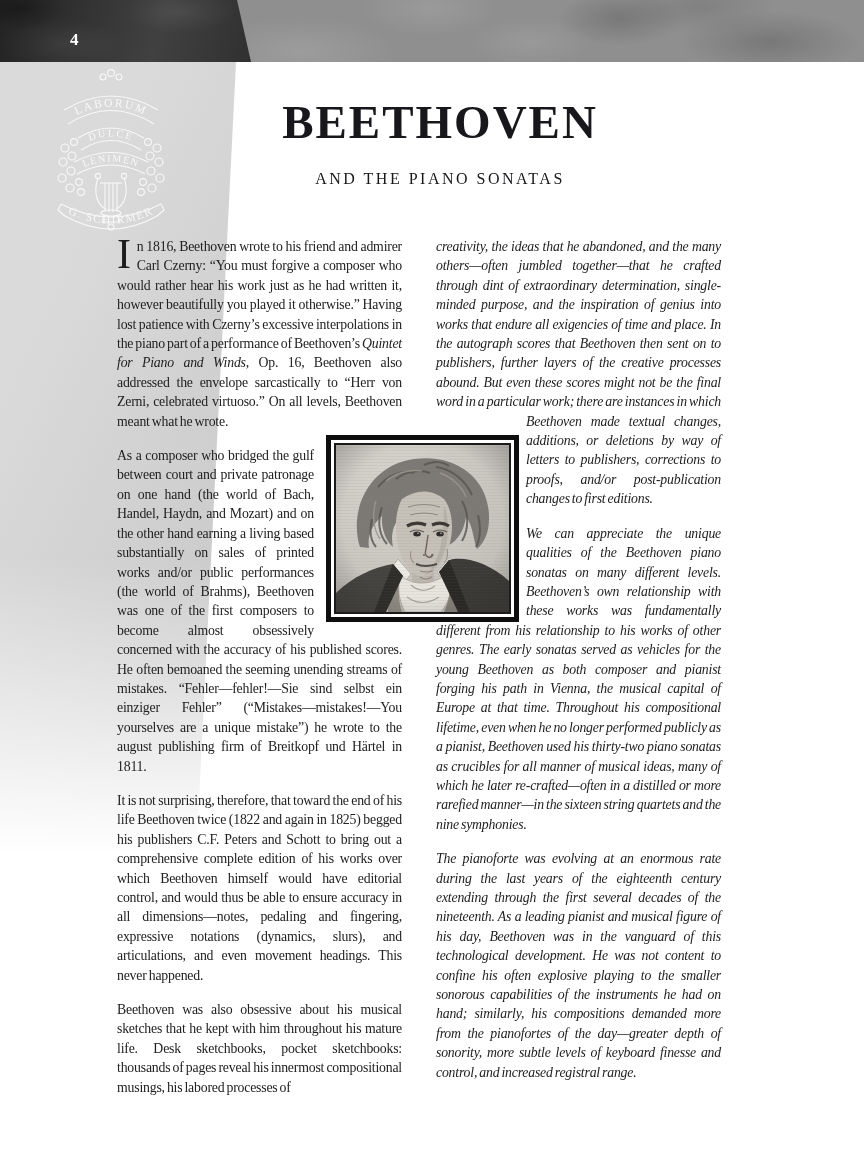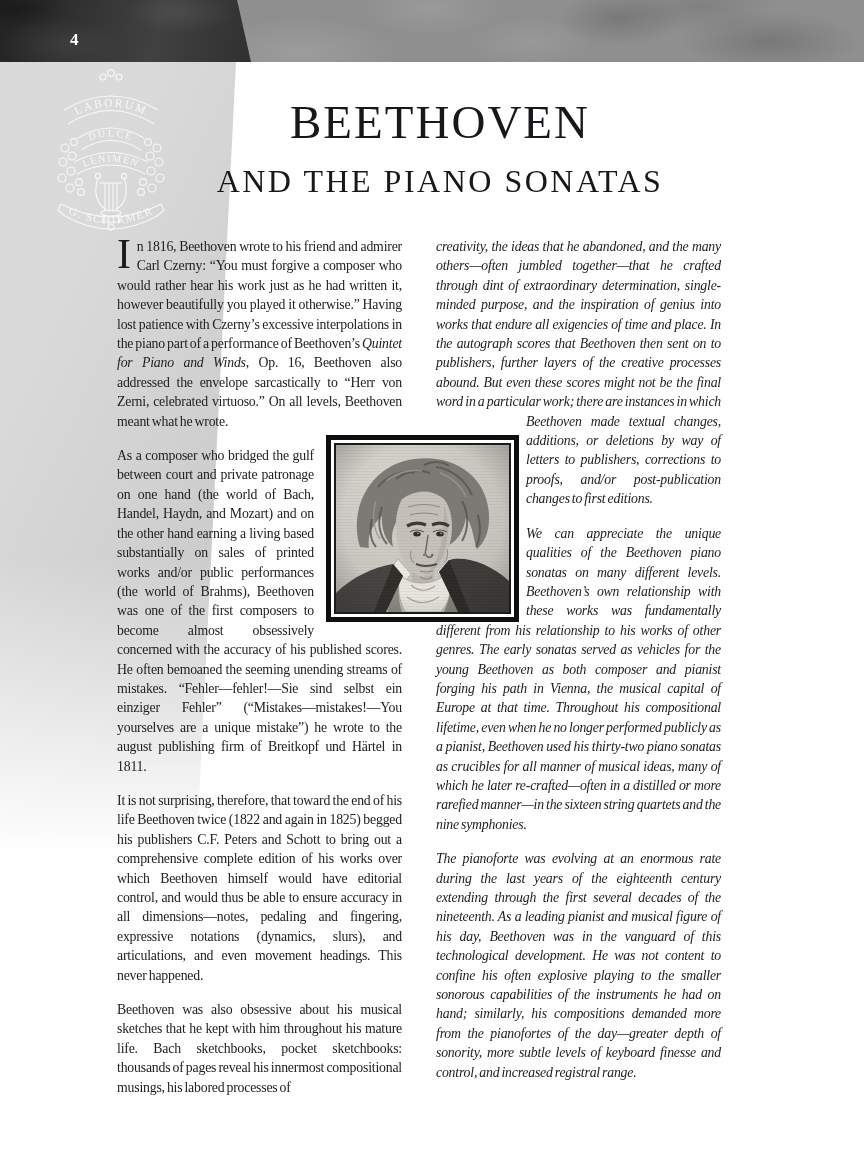--- a/index.html
+++ b/index.html
@@ -30,22 +30,22 @@
   
   .wedge{position:absolute;top:62px;left:0;width:250px;height:800px;
     clip-path:polygon(0 0,236px 0,196px 798px,0 798px);
     background:linear-gradient(115deg,#dadada 25%,#cbcbcb 75%);
     -webkit-mask-image:linear-gradient(to bottom,#000 62%,transparent 99%);
     mask-image:linear-gradient(to bottom,#000 62%,transparent 99%);}
   .crest{position:absolute;top:64px;left:48px;width:126px;height:168px;opacity:.82;}
 
   
   .title-block{position:absolute;top:98px;left:120px;width:640px;text-align:center;color:#18181c;}
-  .title{font-size:47px;letter-spacing:2px;line-height:1.05;}
-  .subtitle{font-size:32px;letter-spacing:2.5px;margin-top:16px;}
+  .title{font-size:47px;letter-spacing:2px;line-height:1.05;font-weight:bold;}
+  .subtitle{font-size:16px;letter-spacing:2.5px;margin-top:23px;}
 
   
   .col{position:absolute;top:237px;width:285px;font-size:13.8px;line-height:19.4px;
     text-align:justify;letter-spacing:-.2px;word-spacing:-1.2px;}
   .col-left{left:117px;}
   .col-right{left:436px;font-style:italic;}
   .para{margin:0 0 15px 0;}
   .dropcap{float:left;font-size:42px;line-height:33px;padding:1px 6px 0 0;color:#1c1c1c;}
   .spacer-right{float:right;width:88px;height:190px;}
   .spacer-left{float:left;width:90px;height:208px;}
@@ -137,21 +137,21 @@
 
   <div class="title-block">
     <div class="title">BEETHOVEN</div>
     <div class="subtitle">AND THE PIANO SONATAS</div>
   </div>
 
   <div class="col col-left">
     <p class="para"><span class="dropcap">I</span><span>n 1816, Beethoven wrote to his friend and admirer Carl Czerny: “You must forgive a composer who would rather hear his work just as he had written it, however beautifully you played it otherwise.” Having lost patience with Czerny’s excessive interpolations in the piano part of a performance of Beethoven’s </span><em>Quintet for Piano and Winds</em><span>, Op. 16, Beethoven also addressed the envelope sarcastically to “Herr von Zerni, celebrated virtuoso.” On all levels, Beethoven meant what he wrote.</span></p>
     <p class="para"><span class="spacer-right"></span><span>As a composer who bridged the gulf between court and private patronage on one hand (the world of Bach, Handel, Haydn, and Mozart) and on the other hand earning a living based substantially on sales of printed works and/or public performances (the world of Brahms), Beethoven was one of the first composers to become almost obsessively concerned with the accuracy of his published scores. He often bemoaned the seeming unending streams of mistakes. “Fehler—fehler!—Sie sind selbst ein einziger Fehler” (“Mistakes—mistakes!—You yourselves are a unique mistake”) he wrote to the august publishing firm of Breitkopf und Härtel in 1811.</span></p>
     <p class="para"><span>It is not surprising, therefore, that toward the end of his life Beethoven twice (1822 and again in 1825) begged his publishers C.F. Peters and Schott to bring out a comprehensive complete edition of his works over which Beethoven himself would have editorial control, and would thus be able to ensure accuracy in all dimensions—notes, pedaling and fingering, expressive notations (dynamics, slurs), and articulations, and even movement headings. This never happened.</span></p>
-    <p class="para"><span>Beethoven was also obsessive about his musical sketches that he kept with him throughout his mature life. Bach sketchbooks, pocket sketchbooks: thousands of pages reveal his innermost compositional musings, his labored processes of</span></p>
+    <p class="para"><span>Beethoven was also obsessive about his musical sketches that he kept with him throughout his mature life. Desk sketchbooks, pocket sketchbooks: thousands of pages reveal his innermost compositional musings, his labored processes of</span></p>
   </div>
 
   <div class="col col-right">
     <p class="para"><span>creativity, the ideas that he abandoned, and the many others—often jumbled together—that he crafted through dint of extraordinary determination, single-minded purpose, and the inspiration of genius into works that endure all exigencies of time and place. In the autograph scores that Beethoven then sent on to publishers, further layers of the creative processes abound. But even these scores might not be the final word in a particular work; there are instances in which </span><span class="spacer-left"></span><span>Beethoven made textual changes, additions, or deletions by way of letters to publishers, corrections to proofs, and/or post-publication changes to first editions.</span></p>
     <p class="para"><span>We can appreciate the unique qualities of the Beethoven piano sonatas on many different levels. Beethoven’s own relationship with these works was fundamentally different from his relationship to his works of other genres. The early sonatas served as vehicles for the young Beethoven as both composer and pianist forging his path in Vienna, the musical capital of Europe at that time. Throughout his compositional lifetime, even when he no longer performed publicly as a pianist, Beethoven used his thirty-two piano sonatas as crucibles for all manner of musical ideas, many of which he later re-crafted—often in a distilled or more rarefied manner—in the sixteen string quartets and the nine symphonies.</span></p>
     <p class="para"><span>The pianoforte was evolving at an enormous rate during the last years of the eighteenth century extending through the first several decades of the nineteenth. As a leading pianist and musical figure of his day, Beethoven was in the vanguard of this technological development. He was not content to confine his often explosive playing to the smaller sonorous capabilities of the instruments he had on hand; similarly, his compositions demanded more from the pianofortes of the day—greater depth of sonority, more subtle levels of keyboard finesse and control, and increased registral range.</span></p>
   </div>
 
   <div class="portrait-frame">
     <svg viewBox="0 0 173 167">

